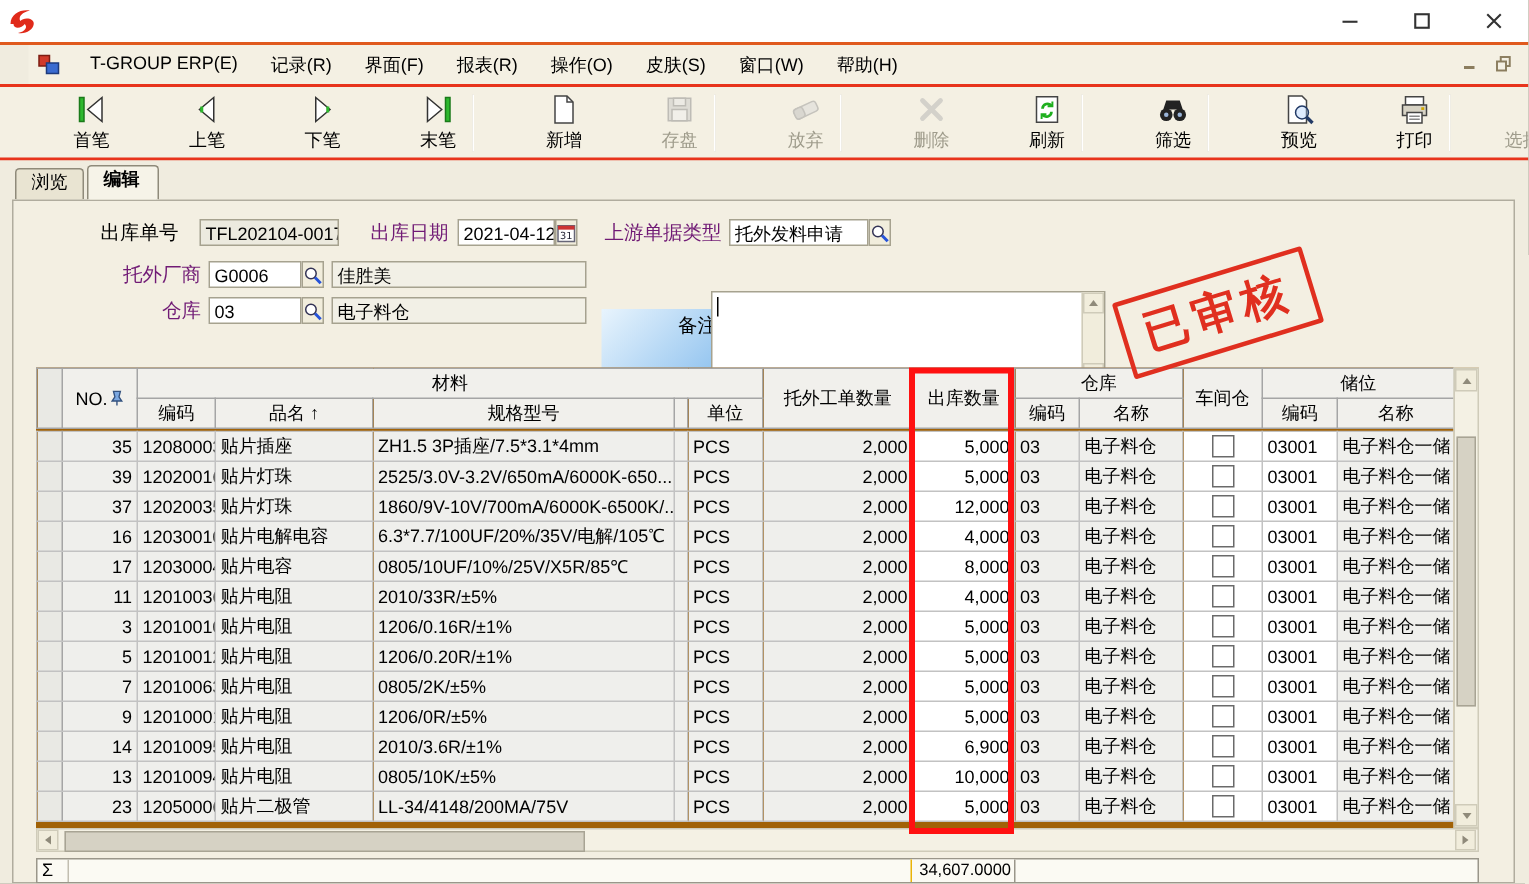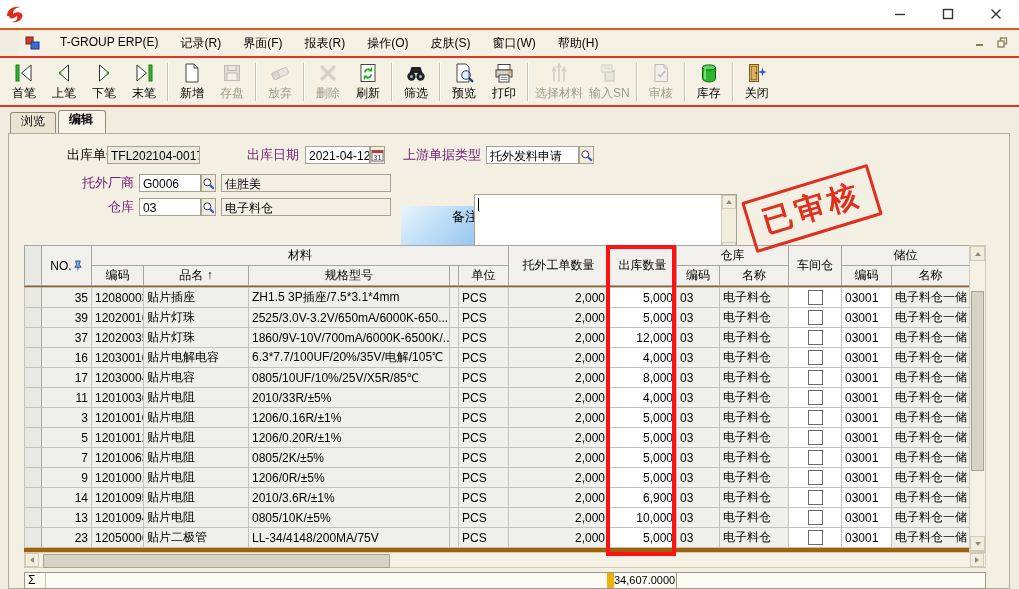--- a/index.html
+++ b/index.html
@@ -21,21 +21,21 @@
     display:flex;align-items:center;margin-left:19px;}
   .menubar .mdiicon{width:16px;height:16px;margin:0 8px 0 6px;flex:0 0 auto;}
   .menu-item{padding:3px 11px;white-space:nowrap;}
   .mdibtns{position:absolute;right:6px;top:5px;display:flex;gap:7px;}
   .mdibtn{width:15px;height:15px;display:flex;align-items:center;justify-content:center;}
   .redline{position:absolute;left:0;width:1019px;height:2px;background:#e8341c;}
   
   .toolbar{position:absolute;left:0;top:58px;width:1019px;height:47px;background:#f4f0e3;
     display:flex;align-items:center;padding-left:4px;box-sizing:border-box;}
   .tbtn{display:flex;flex-direction:column;align-items:center;justify-content:center;
-    min-width:34px;height:44px;padding:0 3px;}
+    min-width:34px;height:44px;padding:0 3px;margin-left:37px;}
   .tbtn .ticon{width:22px;height:22px;line-height:0;}
   .tbtn .tlabel{font-size:12px;margin-top:1px;white-space:nowrap;}
   .tbtn.disabled .tlabel{color:#9f9c8c;}
   .tbtn.disabled .ticon{opacity:.5;filter:grayscale(1);}
   .tsep{width:1px;height:38px;background:#c9c4b2;border-right:1px solid #fff;margin:0 3px;}
   
   .content{position:absolute;left:0;top:107px;width:1019px;height:482px;background:#f0ecdf;}
   .tab{position:absolute;top:5px;height:21px;box-sizing:border-box;border:1px solid #8f8a7a;
     border-bottom:none;border-radius:3px 3px 0 0;padding:0 10px 0;background:#e9e4d2;}
   .tab.active{background:#f6f3e8;font-weight:bold;top:3px;height:23px;z-index:3;}
@@ -92,21 +92,21 @@
     border:1px solid #a8a494;}
   .tri-left{width:0;height:0;border-top:3px solid transparent;border-bottom:3px solid transparent;border-right:4px solid #8f8a7a;}
   .tri-right{width:0;height:0;border-top:3px solid transparent;border-bottom:3px solid transparent;border-left:4px solid #8f8a7a;}
   .hsb .sb-btn{flex:0 0 auto;height:14px;}
   .hsb .sb-btn.right{position:absolute;right:1px;}
   
   .sumbar{position:absolute;left:15px;top:438px;width:962px;height:17px;background:#fbfaf3;
     border:1px solid #9a968a;box-sizing:border-box;}
   .sigma{position:absolute;left:3px;top:0;line-height:15px;font-size:12px;}
   .sumdiv1{position:absolute;left:20px;top:0;width:1px;height:15px;background:#c2beb0;}
-  .total-cell{position:absolute;left:582px;top:0;width:70px;height:15px;border-left:7px solid #eab308;
+  .total-cell{position:absolute;left:582px;top:0;width:70px;height:15px;border-left:1px solid #eab308;
     border-right:1px solid #9a968a;text-align:right;line-height:15px;font-size:11px;padding-right:2px;
     box-sizing:border-box;background:#fbfaf3;}
 </style>
 </head>
 <body>
 
 <div class="window">
 
   <div class="titlebar">
     <span class="logo">
@@ -322,21 +322,21 @@
     </div>
   <div class="redline" style="top:105px"></div>
 
   <div class="content">
     <span class="tab" style="left:10px;width:46px">浏览</span>
     <span class="tab active" style="left:58px;width:48px">编辑</span>
 
     <div class="panel">
 
       <div class="flabel" style="left:20px;top:12px;width:90px">出库单号</div>
-      <div class="ffield ro" style="left:98px;top:12px;width:93px">TFL202104-0017</div>
+      <div class="ffield ro" style="left:124px;top:12px;width:93px">TFL202104-0017</div>
 
       <div class="flabel red" style="left:228px;top:12px;width:62px">出库日期</div>
       <div class="ffield" style="left:296px;top:12px;width:65px">2021-04-12</div>
       <div class="fbtn" style="left:361px;top:12px">
         <svg width="13" height="13" viewBox="0 0 13 13">
             <rect x="1" y="1.5" width="11" height="10.5" fill="#fff" stroke="#667"></rect>
             <rect x="1" y="1.5" width="11" height="2.6" fill="#c33"></rect>
             <text x="6.5" y="10.6" font-size="6.5" text-anchor="middle" fill="#223" font-family="DejaVu Sans">31</text>
           </svg>
       </div>

